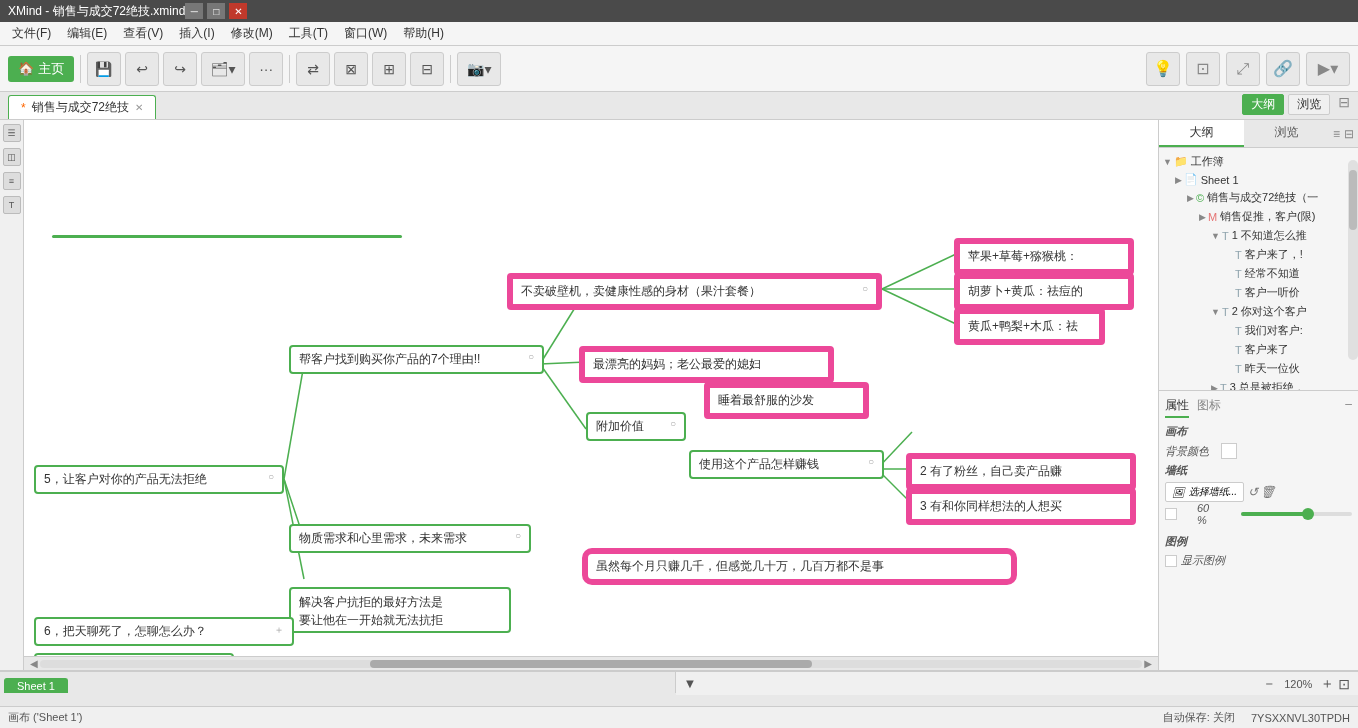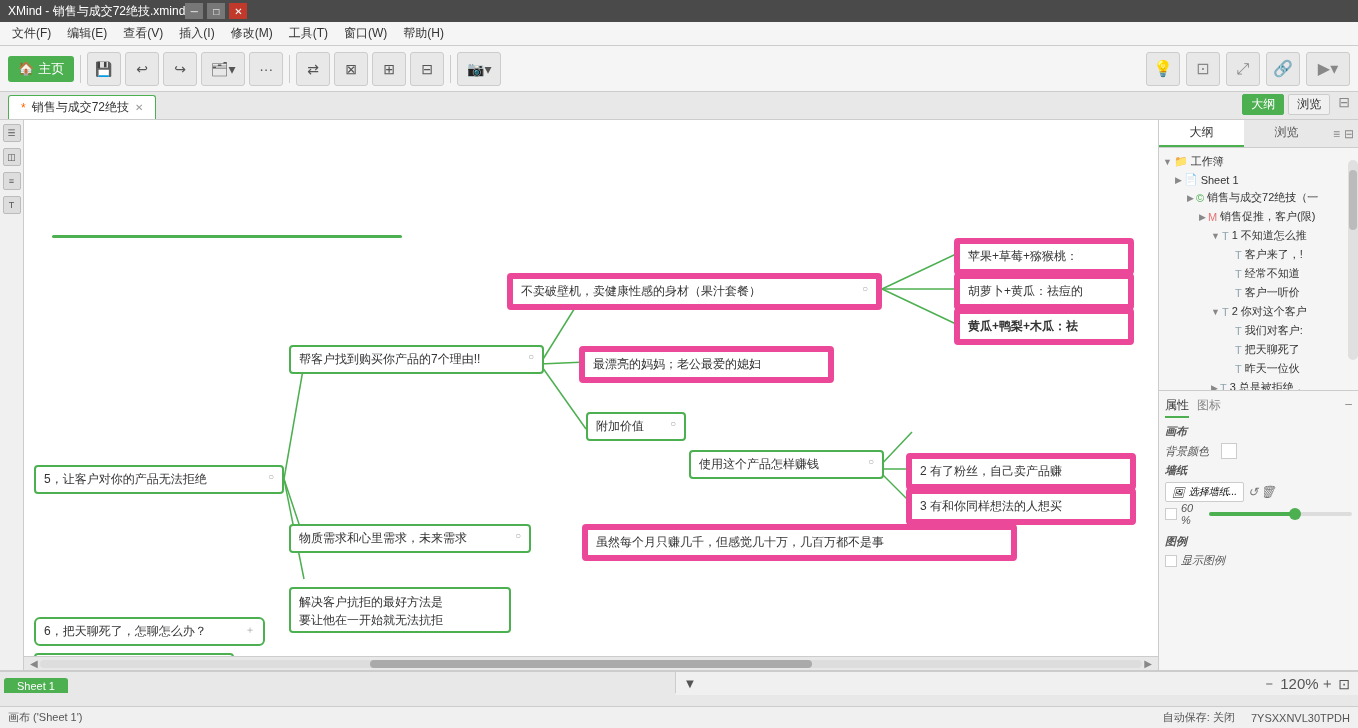--- a/index.html
+++ b/index.html
@@ -262,21 +262,21 @@
       font-size: 10px;
       padding: 2px 6px;
       background: #fff;
       border: 1px solid #ccc;
       border-radius: 2px;
       cursor: pointer;
       display: flex; align-items: center; gap: 4px;
     }
     .props-wallpaper-actions { display: flex; gap: 2px; }
     .props-wallpaper-icon { font-size: 12px; cursor: pointer; color: #777; }
-    .props-slider-row { display: flex; align-items: center; gap: 4px; }
+    .props-slider-row { display: flex; align-items: center; gap: 20px; }
     .props-checkbox { width: 12px; height: 12px; border: 1px solid #ccc; background: white; }
     .props-slider { flex: 1; height: 4px; background: #ddd; border-radius: 2px; position: relative; }
     .props-slider-fill { height: 4px; background: #4caf50; border-radius: 2px; }
     .props-slider-thumb { width: 12px; height: 12px; background: #4caf50; border-radius: 50%; position: absolute; top: -4px; }
     .example-section-title { font-size: 11px; color: #555; margin-bottom: 4px; font-weight: bold; }
     .example-row { display: flex; align-items: center; gap: 4px; }
     .example-checkbox { width: 12px; height: 12px; border: 1px solid #ccc; background: white; }
 
     
     #statusbar {
@@ -506,28 +506,31 @@
         <span>不卖破壁机，卖健康性感的身材（果汁套餐）</span>
         <span style="float:right;color:#aaa;font-size:10px;">○</span>
       </div>
 
       <div class="mm-node leaf" style="left:930px;top:118px;width:180px;">
         <span>苹果+草莓+猕猴桃：</span>
       </div>
       <div class="mm-node leaf" style="left:930px;top:153px;width:180px;">
         <span>胡萝卜+黄瓜：祛痘的</span>
       </div>
-      <div class="mm-node leaf" style="left:930px;top:188px;width:180px;font-weight:bold;">
+      <div class="mm-node leaf" style="left:930px;top:188px;width:151px;">
         <span>黄瓜+鸭梨+木瓜：祛</span>
       </div>
 
       <div class="mm-node leaf" style="left:555px;top:226px;width:255px;">
         <span>最漂亮的妈妈；老公最爱的媳妇</span>
       </div>
 
+      <div class="mm-node leaf" style="left:680px;top:262px;width:165px;">
+        <span>睡着最舒服的沙发</span>
+      </div>
 
       <div class="mm-node child" style="left:562px;top:292px;width:100px;">
         <span>附加价值</span>
         <span style="float:right;color:#aaa;font-size:10px;">○</span>
       </div>
 
       <div class="mm-node child" style="left:665px;top:330px;width:195px;">
         <span>使用这个产品怎样赚钱</span>
         <span style="float:right;color:#aaa;font-size:10px;">○</span>
       </div>
@@ -537,29 +540,29 @@
       </div>
       <div class="mm-node leaf" style="left:882px;top:368px;width:230px;">
         <span>3 有和你同样想法的人想买</span>
       </div>
 
       <div class="mm-node child" style="left:265px;top:404px;width:242px;">
         <span>物质需求和心里需求，未来需求</span>
         <span style="float:right;color:#aaa;font-size:10px;">○</span>
       </div>
 
-      <div class="mm-node leaf" style="left:558px;top:404px;width:435px;">
+      <div class="mm-node leaf" style="left:558px;top:428px;width:435px;border-radius:10px;">
         <span>虽然每个月只赚几千，但感觉几十万，几百万都不是事</span>
       </div>
 
       <div class="mm-node child" style="left:265px;top:443px;width:222px;height:46px;line-height:1.5;margin-top:24px;">
         <span>解决客户抗拒的最好方法是<br>要让他在一开始就无法抗拒</span>
       </div>
 
-      <div class="mm-node root" style="left:10px;top:497px;width:231px;border-radius:6px;">
+      <div class="mm-node root" style="left:10px;top:497px;width:260px;">
         <span>6，把天聊死了，怎聊怎么办？</span>
         <span style="float:right;color:#aaa;font-size:10px;">＋</span>
       </div>
 
       <div class="mm-node root" style="left:10px;top:533px;width:200px;">
         
         
       </div>
 
       <div style="position:absolute;top:115px;left:28px;width:350px;height:3px;background:#4caf50;border-radius:2px;"></div>
@@ -648,21 +651,21 @@
       <div class="tree-item">
         <span class="tree-indent" style="width:60px;"></span>
         <span class="tree-arrow" style="width:10px;display:inline-block;"></span>
         <span class="tree-icon map-t">T</span>
         <span class="tree-label">我们对客户:</span>
       </div>
       <div class="tree-item">
         <span class="tree-indent" style="width:60px;"></span>
         <span class="tree-arrow" style="width:10px;display:inline-block;"></span>
         <span class="tree-icon map-t">T</span>
-        <span class="tree-label">把天聊死了</span>
+        <span class="tree-label">客户来了</span>
       </div>
       <div class="tree-item">
         <span class="tree-indent" style="width:60px;"></span>
         <span class="tree-arrow" style="width:10px;display:inline-block;"></span>
         <span class="tree-icon map-t">T</span>
         <span class="tree-label">昨天一位伙</span>
       </div>
       <div class="tree-item">
         <span class="tree-indent" style="width:48px;"></span>
         <span class="tree-arrow">▶</span>
@@ -729,21 +732,21 @@
   <div id="sheet-tabs" style="flex:1;display:flex;align-items:flex-end;padding:0 4px;border-right:1px solid #ccc;">
     <div class="sheet-tab active">
       <span>Sheet 1</span>
     </div>
   </div>
 
   <div id="statusbar" style="flex:1;display:flex;align-items:center;padding:0 8px;font-size:11px;color:#555;">
     <span style="font-size:13px;cursor:pointer;margin-right:4px;">▼</span>
     <div class="zoom-controls" style="margin-left:auto;display:flex;align-items:center;gap:4px;">
       <span class="zoom-btn">－</span>
-      <span style="font-size:15px;width:36px;">120%</span>
+      <span style="font-size:11px;width:36px;text-align:center;">120%</span>
       <span class="zoom-btn">＋</span>
       <span class="zoom-btn">⊡</span>
     </div>
   </div>
 </div>
 
 <div style="height:22px;background:#f0f0f0;border-top:1px solid #ccc;display:flex;align-items:center;padding:0 8px;font-size:11px;color:#555;">
   <span>画布 ('Sheet 1')</span>
   <span style="margin-left:auto;">自动保存: 关闭</span>
   <span style="margin-left:16px;">7YSXXNVL30TPDH</span>

